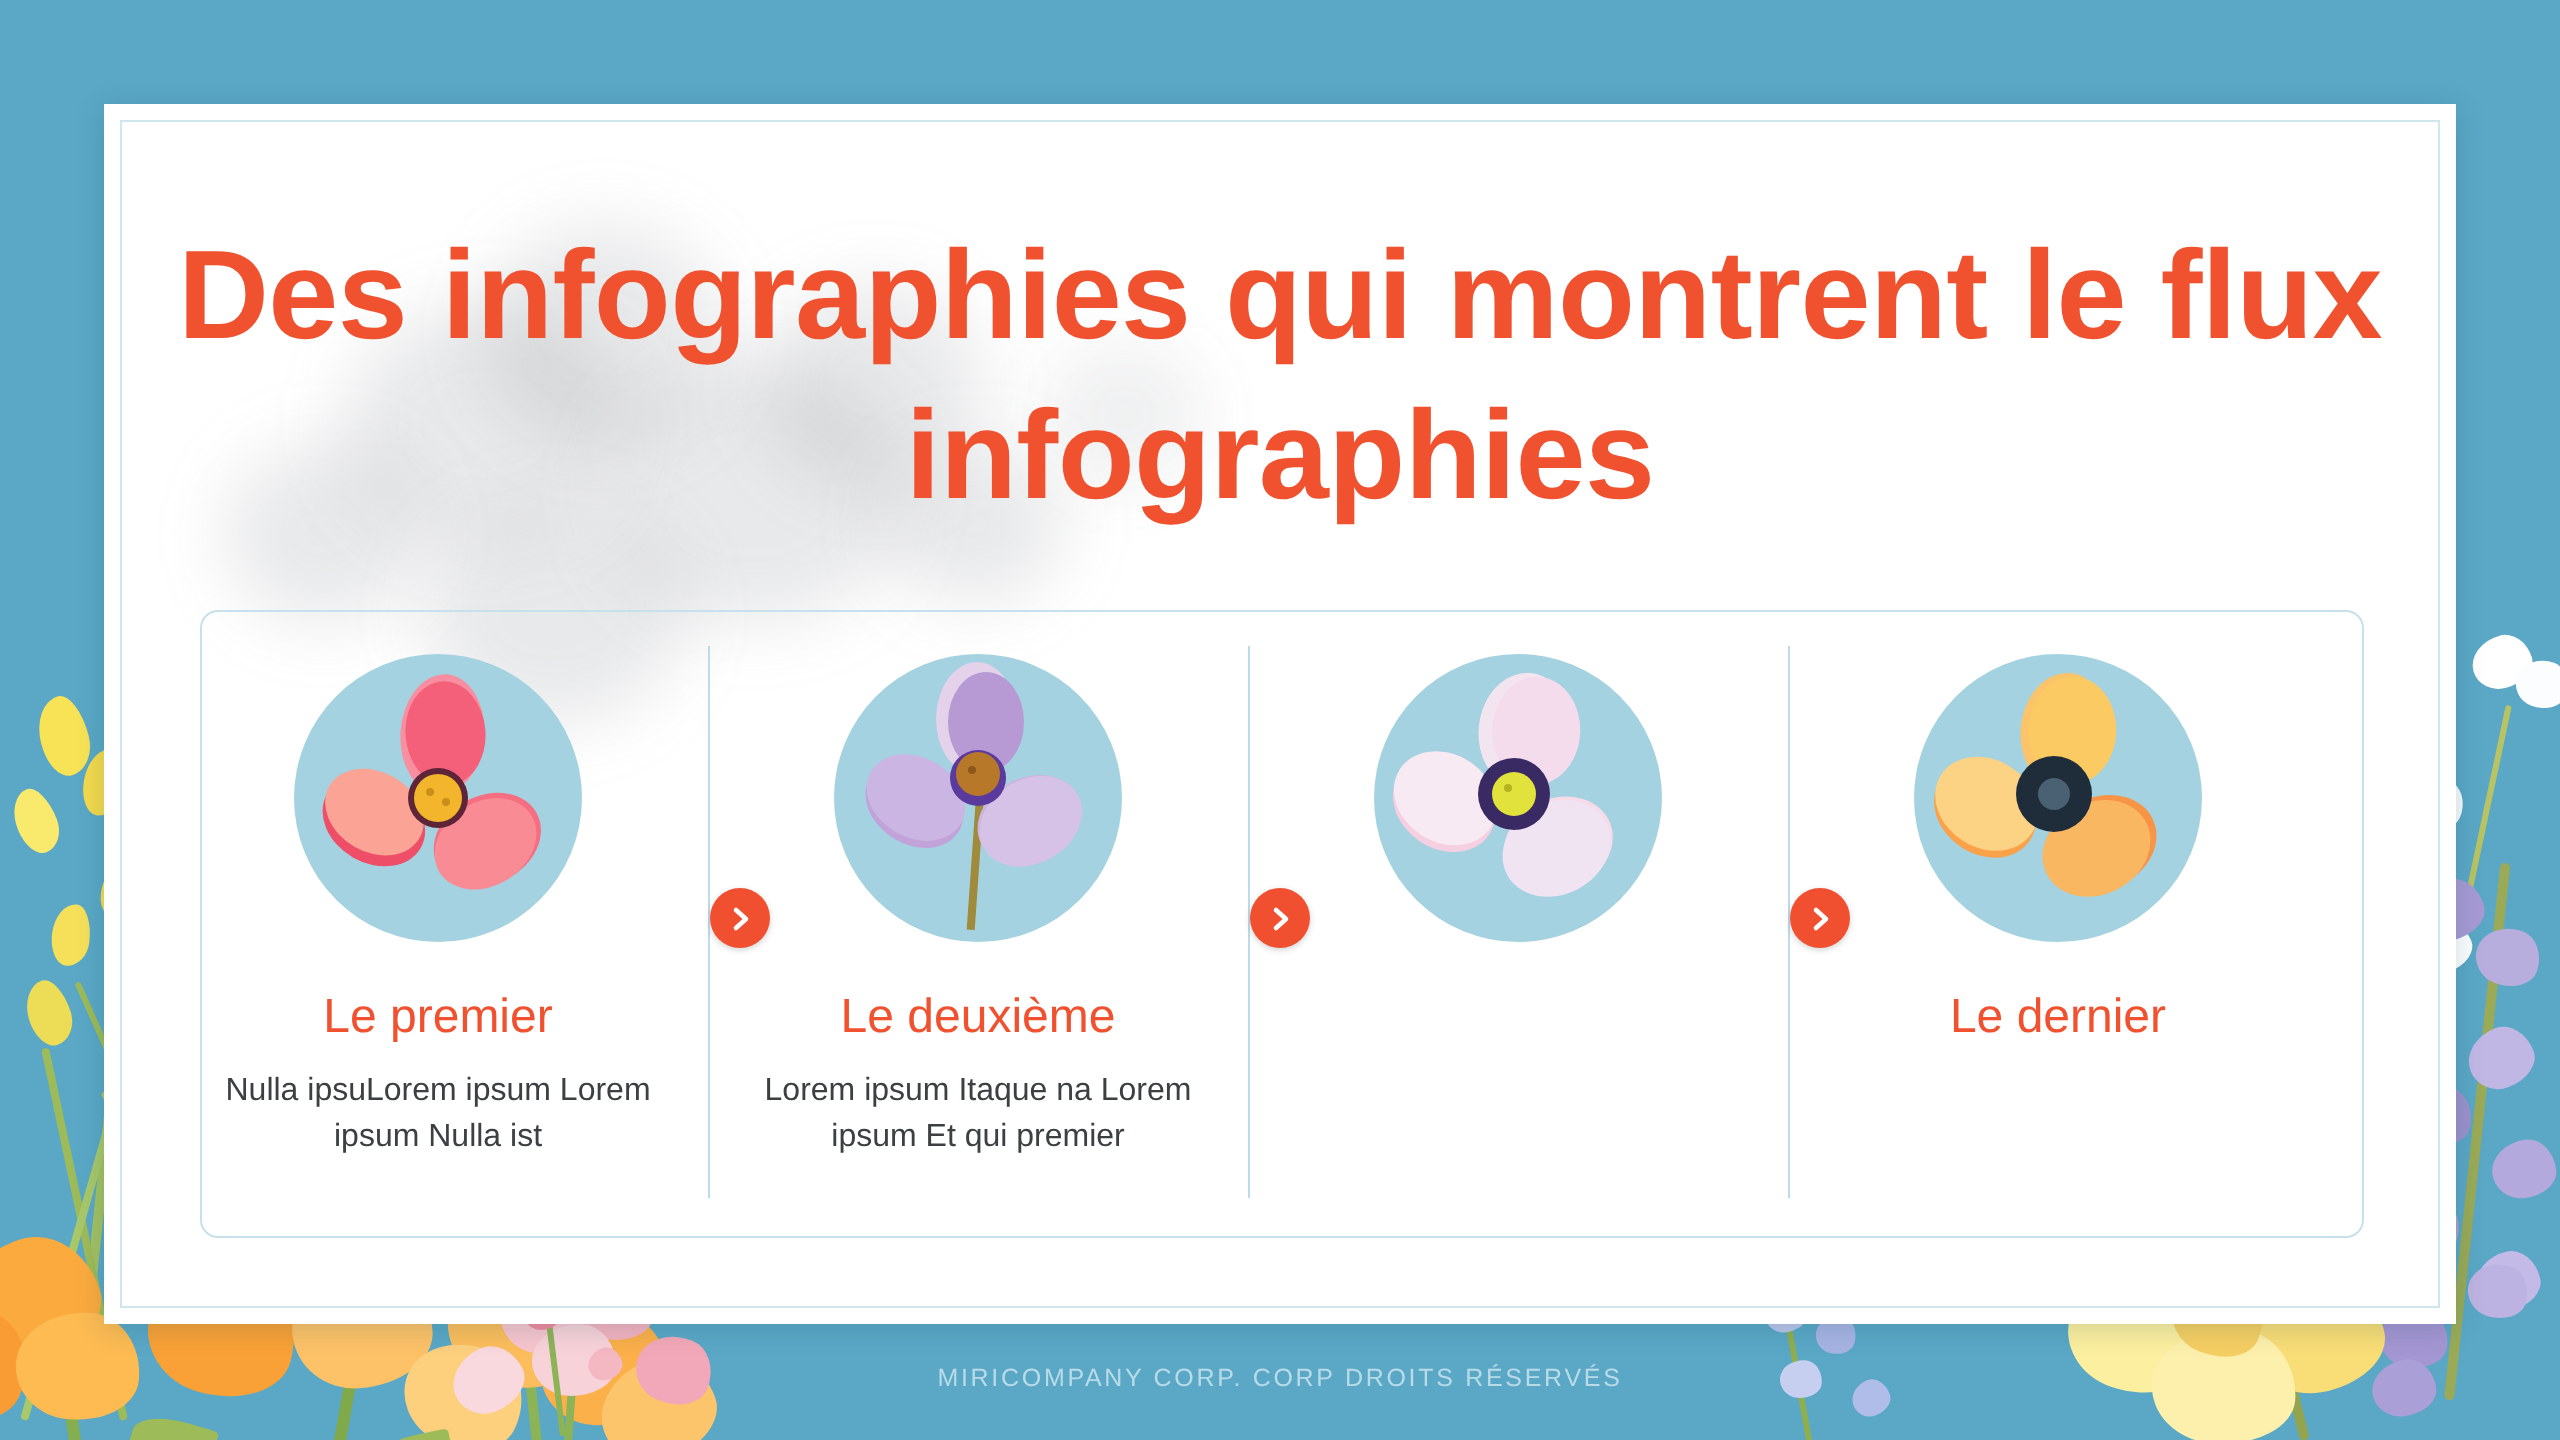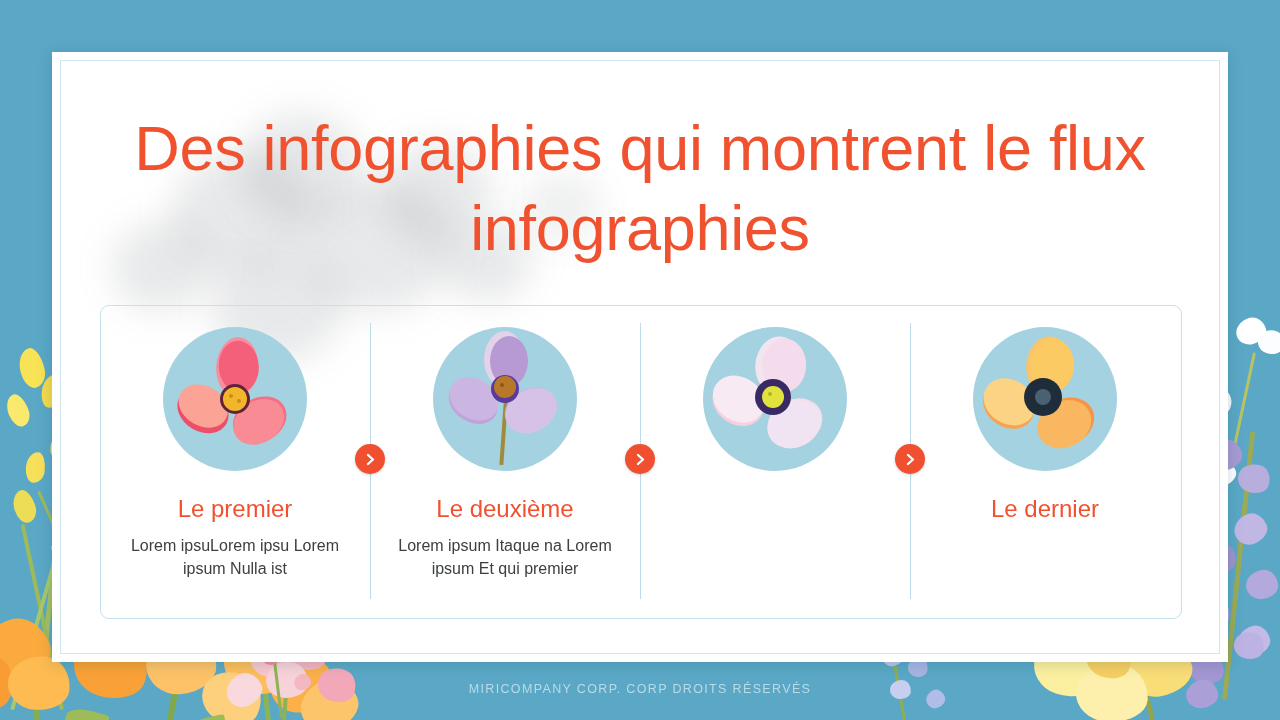--- a/index.html
+++ b/index.html
@@ -28,30 +28,30 @@
   }
   .card-blur-shadow{
     position:absolute;border-radius:50%;
     background:rgba(120,126,132,.17);filter:blur(17px);
   }
 
   
   .title{
     position:absolute;left:60px;top:108px;width:1160px;
     text-align:center;color:#F0512F;
-    font-size:63px;line-height:80px;font-weight:400;
+    font-size:63px;line-height:80px;font-weight:700;
     letter-spacing:-.3px;
   }
 
   
   .info-frame{
     position:absolute;left:100px;top:305px;width:1080px;height:312px;
     border:1px solid #c6e1ec;border-radius:9px;background:transparent;
   }
-  .cols{position:absolute;left:100px;top:305px;width:1080px;height:312px;display:flex;}
+  .cols{position:absolute;left:84px;top:305px;width:1080px;height:312px;display:flex;}
   .col{flex:1;position:relative;display:flex;flex-direction:column;align-items:center;}
   .divider{position:absolute;top:18px;width:1px;height:276px;background:#bcdceb;}
 
   .circle{
     position:relative;width:144px;height:144px;border-radius:50%;
     background:#a4d2e0;margin-top:22px;overflow:hidden;
   }
   .col-title{
     margin-top:24px;color:#F0512F;font-size:24px;line-height:28px;font-weight:400;
     white-space:nowrap;
@@ -225,21 +225,21 @@
             <ellipse cx="-32" cy="8" rx="21" ry="27" fill="#f98b94" transform="rotate(238)"></ellipse>
             <ellipse cx="-22" cy="-24" rx="20" ry="26" fill="#fba394" transform="rotate(300)"></ellipse>
             <circle cx="0" cy="0" r="15" fill="#5e2438"></circle>
             <circle cx="0" cy="0" r="12" fill="#f2b52c"></circle>
             <circle cx="-4" cy="-3" r="2" fill="#c98f18"></circle>
             <circle cx="4" cy="2" r="2" fill="#c98f18"></circle>
           </g>
         </svg>
       </div>
       <div class="col-title">Le premier</div>
-      <div class="col-desc">Lorem ipsuLorem ipsu Lorem ipsum Nulla ist</div>
+      <div class="col-desc">Nulla ipsuLorem ipsum Lorem ipsum Nulla ist</div>
     </div>
 
     <div class="col">
       <div class="circle">
         <svg viewBox="0 0 144 144" width="144" height="144">
           <rect x="69" y="72" width="4" height="66" fill="#a08a3c" transform="rotate(4 71 100)"></rect>
           <g transform="translate(72,62)">
             <ellipse cx="-2" cy="-30" rx="20" ry="28" fill="#e3d2ea" transform="rotate(2)"></ellipse>
             <ellipse cx="30" cy="-14" rx="21" ry="27" fill="#cdb4e0" transform="rotate(64)"></ellipse>
             <ellipse cx="28" cy="20" rx="20" ry="26" fill="#c1a3da" transform="rotate(122)"></ellipse>

